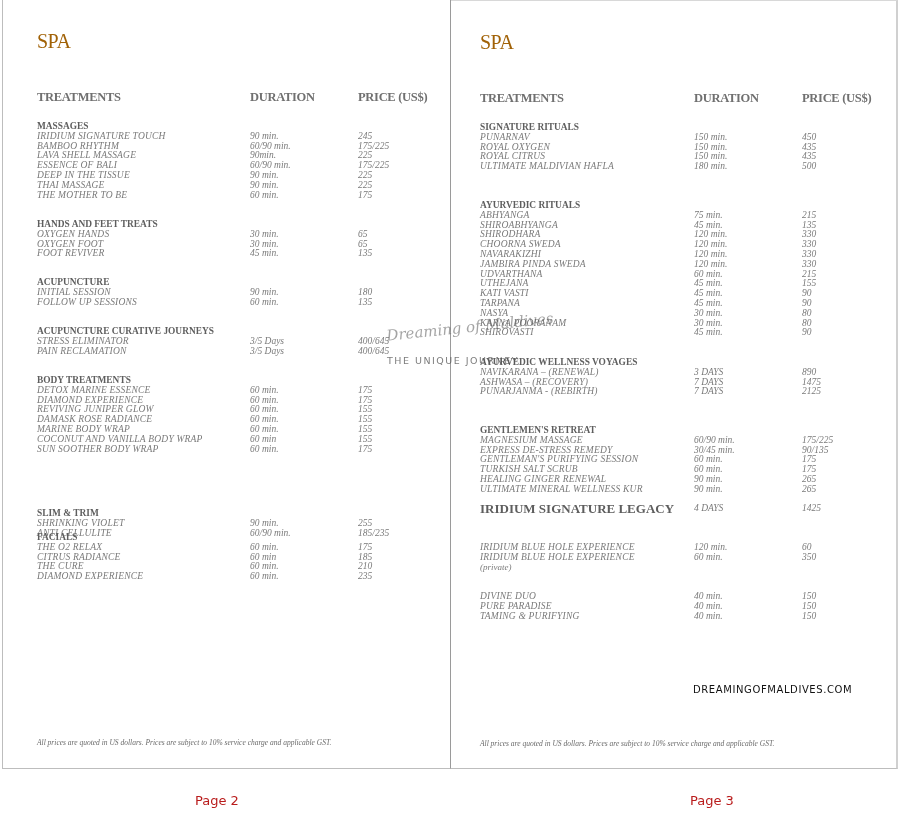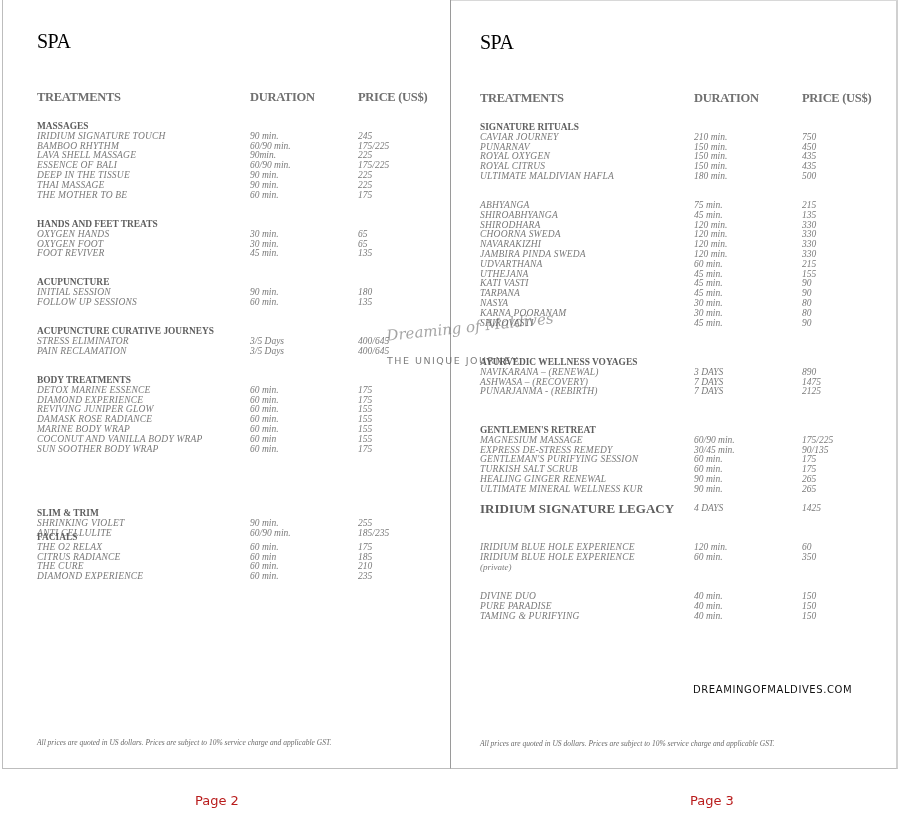--- a/index.html
+++ b/index.html
@@ -1,20 +1,20 @@
 <!DOCTYPE html>
 <html><head>
   <meta charset="utf-8">
   <style>
     html, body { margin: 0; padding: 0; background: #ffffff; }
     body { width: 900px; height: 814px; position: relative; overflow: hidden; font-family: "Liberation Serif", serif; color: #6a6a6a; }
     .page { position: absolute; top: 0; height: 769px; background: #fff; box-sizing: border-box; }
     #page-left { left: 2px; width: 449px; border-left: 1px solid #bdbdbd; border-bottom: 1px solid #bdbdbd; border-right: 1px solid #9a9a9a; }
     #page-right { left: 451px; width: 447px; border-top: 1px solid #d8d8d8; border-right: 2px solid #d0d0d0; border-bottom: 1px solid #bdbdbd; }
-    .spa-title { position: absolute; top: 30px; font-size: 20px; color: #000000; letter-spacing: -0.5px; }
+    .spa-title { position: absolute; top: 30px; font-size: 20px; color: #a16207; letter-spacing: -0.5px; }
     .col-head { position: absolute; top: 90px; font-size: 12.5px; font-weight: bold; color: #707070; letter-spacing: -0.3px; }
     .content { position: absolute; top: 122px; left: 0; right: 0; }
     .section { position: relative; }
     .sec-title { font-size: 9.4px; font-weight: bold; color: #5e5e5e; line-height: 9.8px; height: 9.8px; white-space: nowrap; }
     .row { position: relative; height: 9.8px; line-height: 9.8px; font-size: 9.5px; font-style: italic; color: #7a7a7a; white-space: nowrap; }
     .row .name { position: absolute; left: 0; letter-spacing: 0.2px; }
     .row .dur { position: absolute; }
     .row .price { position: absolute; }
     .single-row { position: relative; height: 9.8px; line-height: 9.8px; white-space: nowrap; }
     .single-row .sname { position: absolute; left: 0; font-size: 13px; font-weight: bold; color: #5e5e5e; }
@@ -198,25 +198,20 @@
 
 <div class="page" id="page-right">
   <div class="spa-title" style="left:29px;">SPA</div>
   <div class="col-head" style="left:29px;">TREATMENTS</div>
   <div class="col-head" style="left:243px;">DURATION</div>
   <div class="col-head" style="left:351px;">PRICE (US$)</div>
   <div class="content" id="right-content" style="left:29px;">
       <div class="section" style="position: absolute; top: 0px; left: 0px; right: 0px;">
         <div class="sec-title">SIGNATURE RITUALS</div>
         <div class="row">
-          <span class="name">CAVIAR JOURNEY</span>
-          <span class="dur" style="left:214px">210 min.</span>
-          <span class="price" style="left:322px">750</span>
-        </div>
-        <div class="row">
           <span class="name">PUNARNAV</span>
           <span class="dur" style="left:214px">150 min.</span>
           <span class="price" style="left:322px">450</span>
         </div>
         <div class="row">
           <span class="name">ROYAL OXYGEN</span>
           <span class="dur" style="left:214px">150 min.</span>
           <span class="price" style="left:322px">435</span>
         </div>
         <div class="row">
@@ -224,20 +219,21 @@
           <span class="dur" style="left:214px">150 min.</span>
           <span class="price" style="left:322px">435</span>
         </div>
         <div class="row">
           <span class="name">ULTIMATE MALDIVIAN HAFLA</span>
           <span class="dur" style="left:214px">180 min.</span>
           <span class="price" style="left:322px">500</span>
         </div>
       </div>
       <div class="section" style="position: absolute; top: 78px; left: 0px; right: 0px;">
+        <div class="sec-title">AYURVEDIC RITUALS</div>
         <div class="row">
           <span class="name">ABHYANGA</span>
           <span class="dur" style="left:214px">75 min.</span>
           <span class="price" style="left:322px">215</span>
         </div>
         <div class="row">
           <span class="name">SHIROABHYANGA</span>
           <span class="dur" style="left:214px">45 min.</span>
           <span class="price" style="left:322px">135</span>
         </div>

